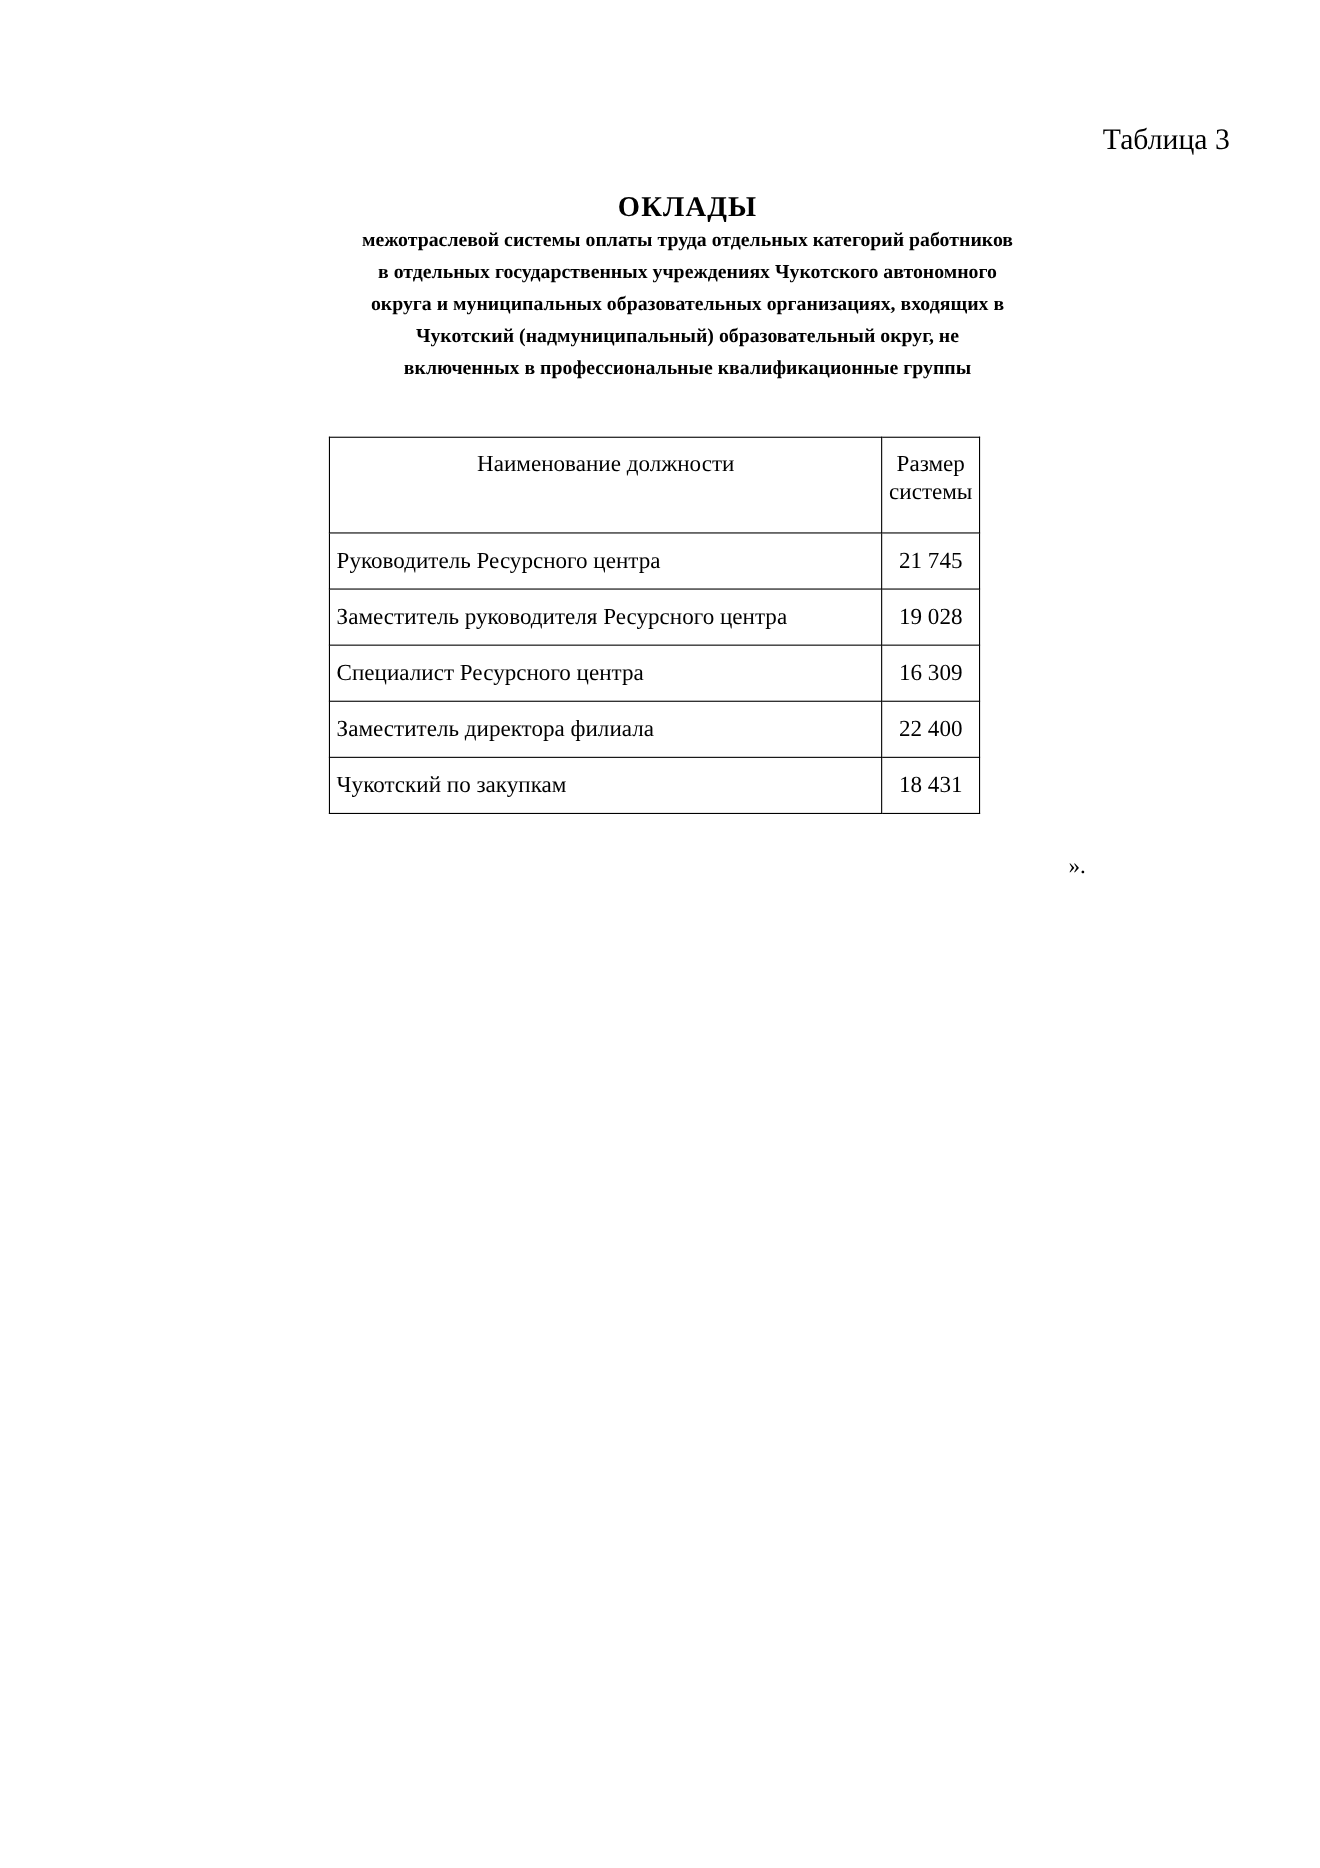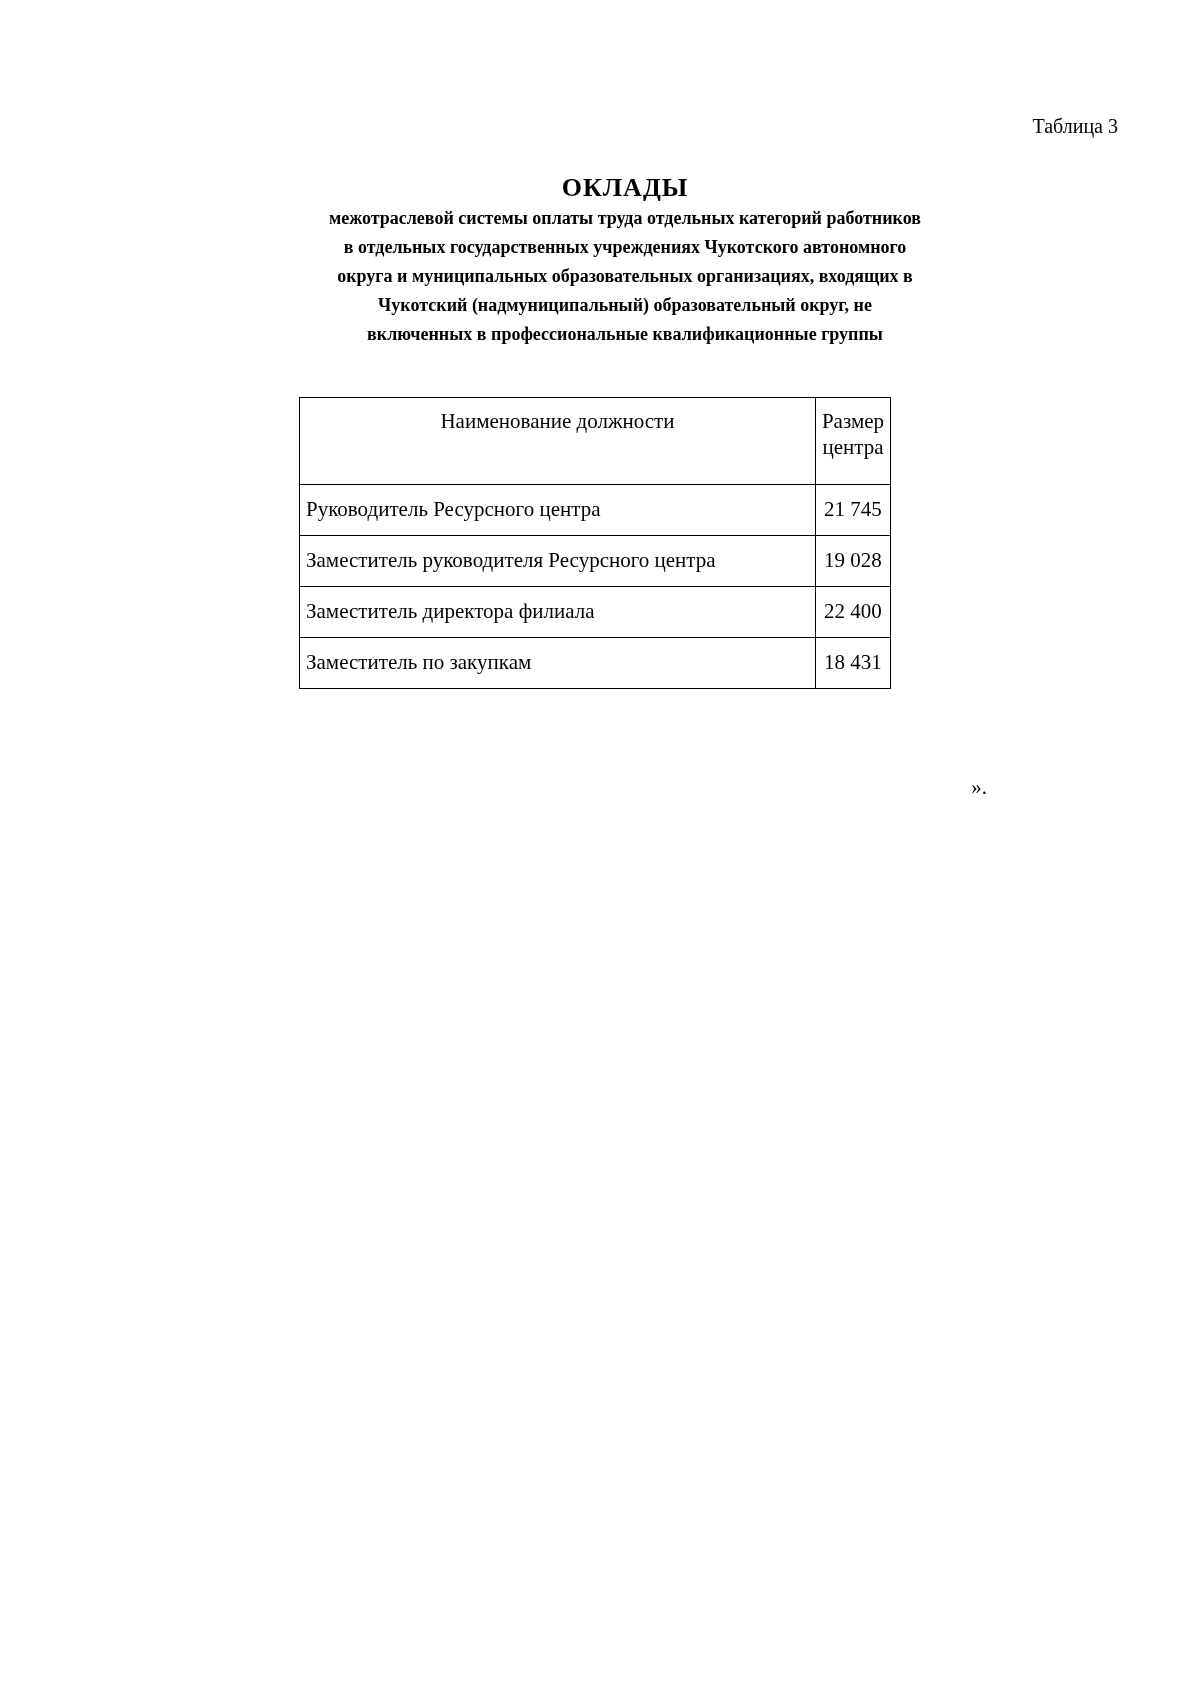--- a/index.html
+++ b/index.html
@@ -2,21 +2,21 @@
 <html><head>
 <meta charset="utf-8">
 <style>
   html, body { margin: 0; padding: 0; background: #ffffff; }
   body {
     width: 1200px; height: 1698px; position: relative; overflow: hidden;
     font-family: "Liberation Serif", "DejaVu Serif", serif; color: #000;
   }
   .table-label {
     position: absolute; top: 114px; right: 82px;
-    font-size: 20px; line-height: 24px;
+    font-size: 27px; line-height: 24px;
   }
   .title-block {
     position: absolute; top: 172px; left: 150px; width: 950px;
     text-align: center; font-weight: bold;
   }
   .title-main { font-size: 26px; line-height: 32px; letter-spacing: 1px; }
   .subtitle { font-size: 18px; line-height: 29px; }
   table.salary {
     position: absolute; top: 397px; left: 299px;
     width: 592px; border-collapse: collapse;
@@ -47,37 +47,41 @@
   <div class="subtitle">Чукотский (надмуниципальный) образовательный округ, не</div>
   <div class="subtitle">включенных в профессиональные квалификационные группы</div>
 </div>
 
 <table class="salary">
   <thead>
     <tr>
       <th class="col-name" style="text-align:center">Наименование должности</th>
       <th class="col-amt">
         <div>Размер</div>
-        <div>центра</div>
+        <div>системы</div>
       </th>
     </tr>
   </thead>
   <tbody>
     <tr>
       <td class="col-name">Руководитель Ресурсного центра</td>
       <td class="col-amt">21 745</td>
     </tr>
     <tr>
       <td class="col-name">Заместитель руководителя Ресурсного центра</td>
       <td class="col-amt">19 028</td>
     </tr>
     <tr>
+      <td class="col-name">Специалист Ресурсного центра</td>
+      <td class="col-amt">16 309</td>
+    </tr>
+    <tr>
       <td class="col-name">Заместитель директора филиала</td>
       <td class="col-amt">22 400</td>
     </tr>
     <tr>
-      <td class="col-name">Заместитель по закупкам</td>
+      <td class="col-name">Чукотский по закупкам</td>
       <td class="col-amt">18 431</td>
     </tr>
   </tbody>
 </table>
 
 <div class="closing">».</div>
 
 </body></html>

